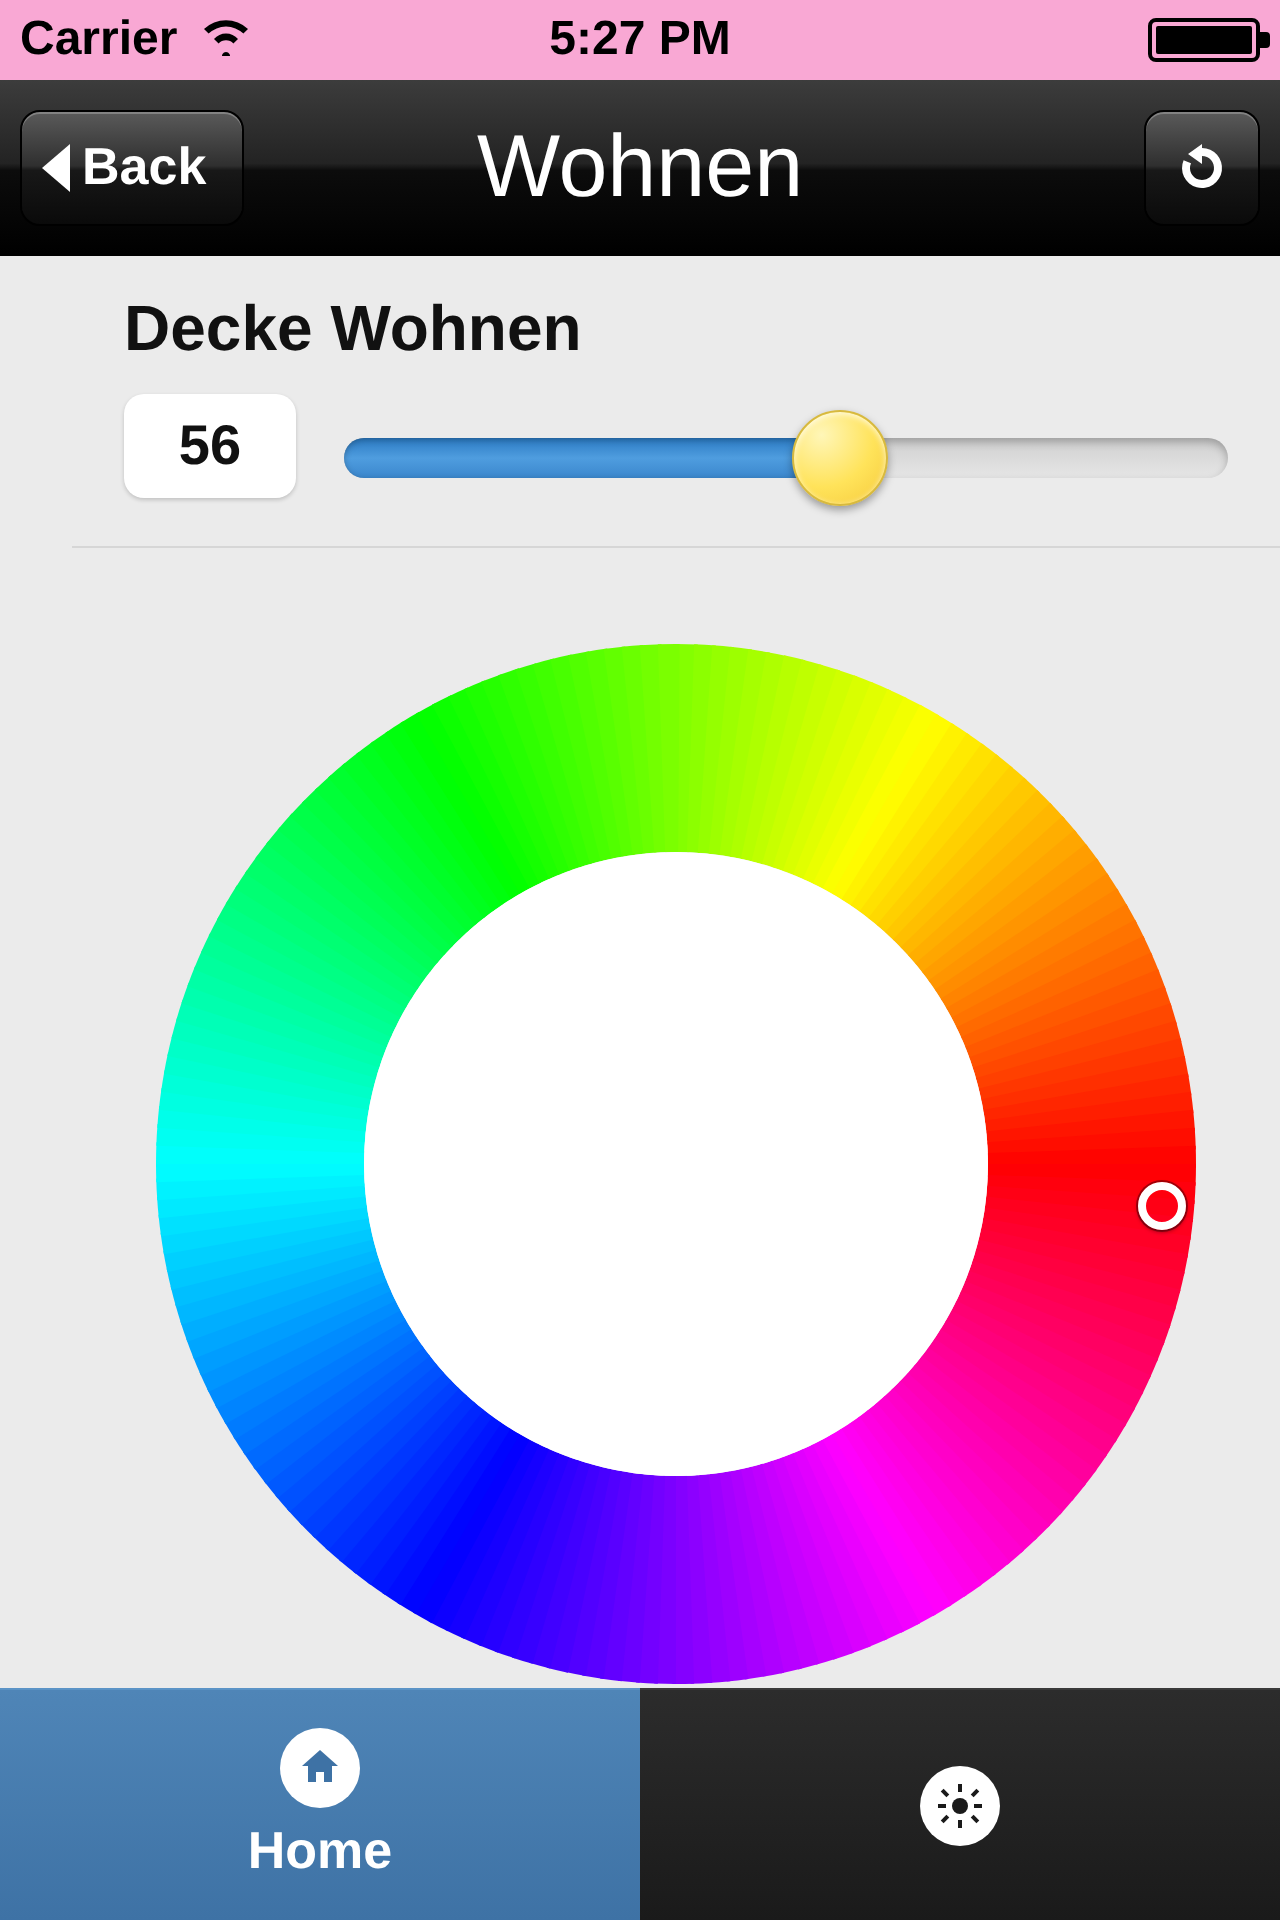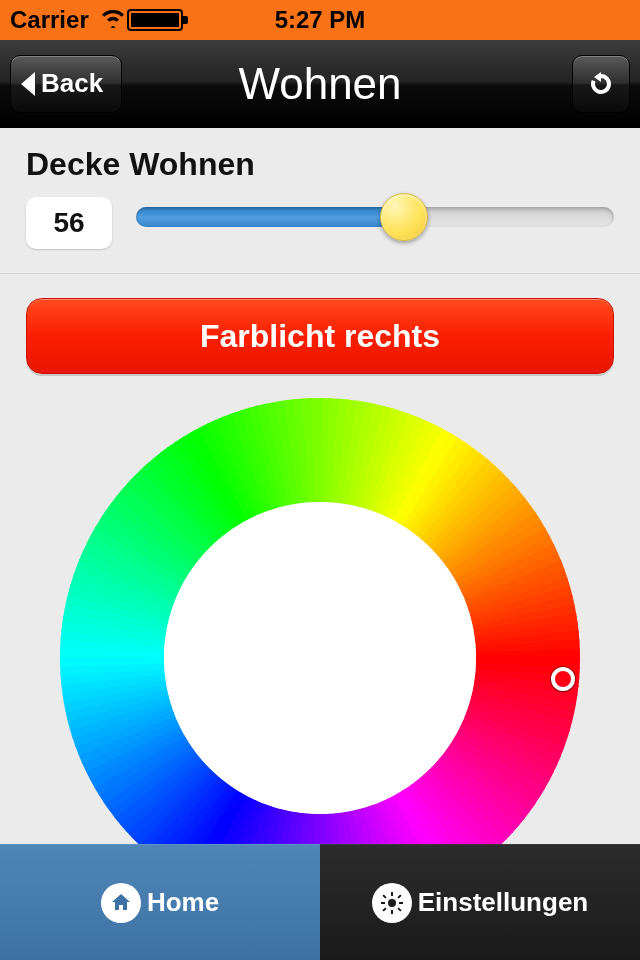--- a/index.html
+++ b/index.html
@@ -2,23 +2,23 @@
 <html><head>
 <meta charset="utf-8">
 <style>
   * { box-sizing: border-box; margin: 0; padding: 0; }
   html, body { width: 640px; height: 960px; font-family: -apple-system, "Helvetica Neue", Helvetica, Arial, sans-serif; }
   body { display: flex; flex-direction: column; background: #ebebeb; overflow: hidden; }
 
   
   .status-bar {
     height: 40px; width: 100%;
-    display: flex; align-items: center; justify-content: flex-start;
+    display: flex; align-items: center; justify-content: space-between;
     padding: 0 10px; font-size: 24px; font-weight: 600; color: #000;
-    background: #f97316;
+    background: #f9a8d4;
   }
   .status-left { display:flex; align-items:center; gap:10px; }
   .wifi { display:inline-block; }
   .status-time { position:absolute; left:50%; transform:translateX(-50%); font-weight:700; }
   .battery { width:56px; height:22px; border:2px solid #000; border-radius:4px; position:relative; }
   .battery::after { content:""; position:absolute; right:-7px; top:5px; width:5px; height:8px; background:#000; border-radius:0 2px 2px 0; }
   .battery-fill { position:absolute; inset:2px; background:#000; border-radius:1px; }
 
   
   .nav-bar {
@@ -42,24 +42,24 @@
   }
   .refresh-btn {
     width:58px; height:58px; border-radius:10px;
     background: linear-gradient(to bottom,#5a5a5a 0%, #2f2f2f 48%, #181818 52%, #0a0a0a 100%);
     border:1px solid #000; display:flex; align-items:center; justify-content:center;
     box-shadow: inset 0 1px 0 rgba(255,255,255,0.25);
     cursor:pointer;
   }
 
   
-  .content { flex:1; overflow:hidden; }
+  .content { flex:1; overflow:hidden;padding-left:36px; }
   .section { border-bottom:1px solid #d6d6d6; padding: 18px 26px 24px; }
   .section-title { font-size:32px; font-weight:700; color:#111; margin-bottom:14px; }
-  .row { display:flex; align-items:flex-start; gap:24px; }
+  .row { display:flex; align-items:flex-end; gap:24px; }
   .value-badge {
     width:86px; height:52px; border-radius:10px; background:#fff;
     display:flex; align-items:center; justify-content:center;
     font-size:28px; font-weight:700; color:#111;
     box-shadow: 0 1px 2px rgba(0,0,0,.18);
   }
   .slider-wrap { flex:1; position:relative; height:40px; }
   .slider-track {
     position:absolute; left:0; right:0; top:50%; transform:translateY(-50%);
     height:20px; border-radius:12px;
@@ -96,21 +96,21 @@
   .wheel { position:relative; width:520px; height:520px; }
   .wheel-marker {
     position:absolute; width:24px; height:24px; border:4px solid #fff; border-radius:50%;
     box-shadow:0 0 0 1px rgba(0,0,0,.35), 0 1px 2px rgba(0,0,0,.4);
     cursor:pointer;
   }
 
   
   .tab-bar { height:116px; width:100%; display:flex; }
   .tab {
-    flex:1; display:flex; flex-direction:row; align-items:center; justify-content:center; gap:6px;
+    flex:1; display:flex; flex-direction:column; align-items:center; justify-content:center; gap:6px;
     color:#fff; font-size:26px; font-weight:700; cursor:pointer;
   }
   .tab.active {
     background: linear-gradient(to bottom,#4f85b7 0%, #3e72a5 100%);
     border-top:1px solid #5b93c6;
   }
   .tab.inactive {
     background: linear-gradient(to bottom,#2c2c2c 0%, #1a1a1a 100%);
     border-top:1px solid #3a3a3a;
   }
@@ -157,23 +157,20 @@
       <div class="value-badge">56</div>
       <div class="slider-wrap">
         <div class="slider-track"></div>
         <div class="slider-fill" id="slider-fill" style="width: 56%;"></div>
         <div class="slider-thumb" id="slider-thumb" style="left: 56%;"></div>
       </div>
     </div>
   </div>
 
   <div class="color-section">
-    <div class="color-btn" id="color-btn" style="background: linear-gradient(rgb(255, 74, 30) 0%, rgb(250, 30, 0) 50%, rgb(232, 22, 0) 100%);">
-      <span>Farblicht rechts</span>
-    </div>
     <div class="wheel-wrap">
       <div class="wheel">
         <svg width="520" height="520" viewBox="0 0 520 520">
           <g id="hue-segments">
               <path d="M 260 0 A 260 260 0 0 1 270.8876699695919 0.2280641742968328 L 266.53260198175514 104.1368385045781 A 156 156 0 0 0 260 104 Z" fill="hsl(89,100%,50%)"></path>
               <path d="M 269.07386914265027 0.15838497503511917 A 260 260 0 0 1 279.9469473129729 0.766284421000762 L 271.96816838778375 104.45977065260044 A 156 156 0 0 0 265.4443214855902 104.09503098502105 Z" fill="hsl(87,100%,50%)"></path>
               <path d="M 278.13668317347265 0.6333469324457042 A 260 260 0 0 1 288.98192237364464 1.6203410182449716 L 277.38915342418676 104.97220461094696 A 156 156 0 0 0 270.8820099040836 104.38000815946742 Z" fill="hsl(85,100%,50%)"></path>
               <path d="M 287.1774004495899 1.4243072042489189 A 260 260 0 0 1 297.981587426227 2.789193429623026 L 282.7889524557362 105.67351605777381 A 156 156 0 0 0 276.3064402697539 104.85458432254936 Z" fill="hsl(83,100%,50%)"></path>
               <path d="M 296.185006249617 2.530302127191703 A 260 260 0 0 1 306.9349777651456 4.271417588519654 L 288.16098665908737 106.56285055311179 A 156 156 0 0 0 281.7110037497702 105.51818127631503 Z" fill="hsl(81,100%,50%)"></path>
               <path d="M 305.1485261934019 3.9499842168258965 A 260 260 0 0 1 315.83118506343646 6.06520763311633 L 293.49871103806186 107.63912457986982 A 156 156 0 0 0 287.08911571604114 106.36999053009555 Z" fill="hsl(79,100%,50%)"></path>
@@ -379,15 +376,14 @@
             <rect x="11" y="19" width="2" height="4"></rect>
             <rect x="1" y="11" width="4" height="2"></rect>
             <rect x="19" y="11" width="4" height="2"></rect>
             <rect x="3.5" y="3.5" width="2" height="4" transform="rotate(-45 4.5 5.5)"></rect>
             <rect x="18.5" y="16.5" width="2" height="4" transform="rotate(-45 19.5 18.5)"></rect>
             <rect x="18.5" y="3.5" width="2" height="4" transform="rotate(45 19.5 5.5)"></rect>
             <rect x="3.5" y="16.5" width="2" height="4" transform="rotate(45 4.5 18.5)"></rect>
           </g>
         </svg>
     </div>
-    <span>Einstellungen</span>
   </div>
 </div>
 
 </body></html>

